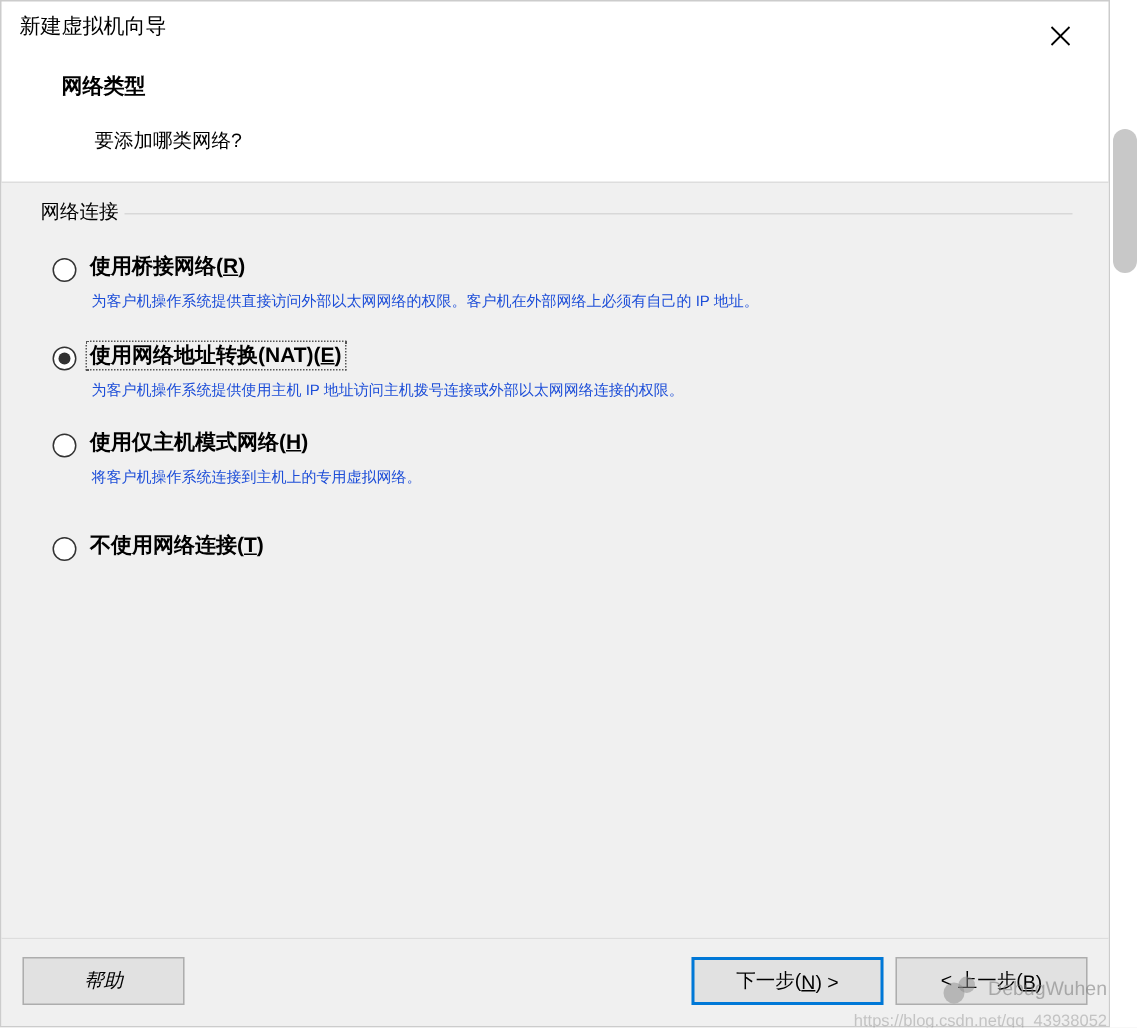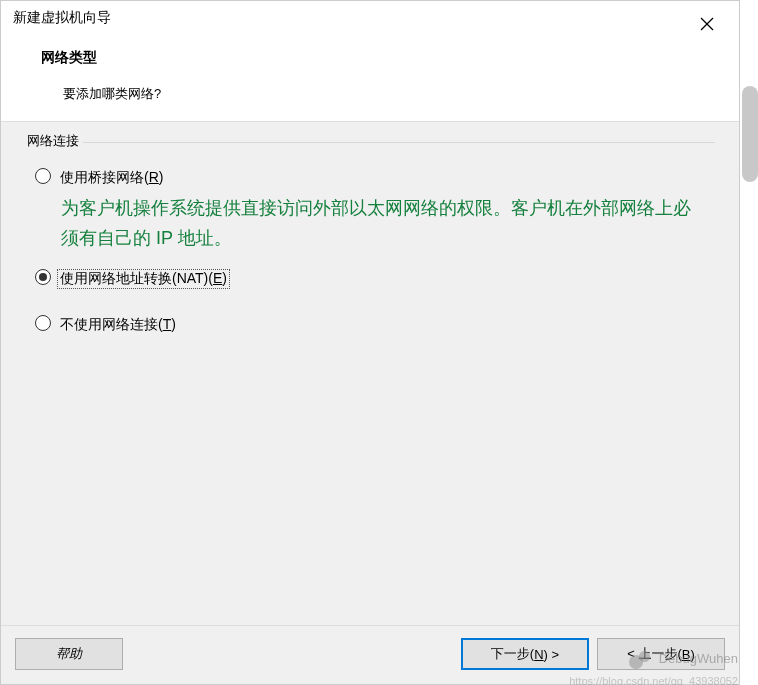--- a/index.html
+++ b/index.html
@@ -77,22 +77,23 @@
       right: 6px;
       height: 1px;
       background: #d8d8d8;
     }
     .radio-option {
       margin: 14px 0 0 6px;
     }
     .radio-option.first { margin-top: 18px; }
     .radio-row {
       display: flex;
-      align-items: flex-start;
+      align-items: flex-end;
       gap: 6px;
+      font-weight: bold;
     }
     .radio-circle {
       width: 16px;
       height: 16px;
       border: 1px solid #333;
       border-radius: 50%;
       background: #fff;
       display: inline-flex;
       align-items: center;
       justify-content: center;
@@ -109,24 +110,24 @@
       font-size: 14px;
       padding: 1px 3px;
     }
     .radio-label.focused {
       border: 1px dotted #555;
       padding: 0 2px;
     }
     .radio-label .ul { text-decoration: underline; }
     .radio-desc {
       margin: 6px 0 16px 26px;
-      font-size: 18px;
+      font-size: 10px;
       line-height: 1.65;
       max-width: 640px;
-      color: #15803d;
+      color: #1d4ed8;
     }
     .footer {
       border-top: 1px solid #ddd;
       background: #f0f0f0;
       padding: 12px 14px 14px 14px;
       display: flex;
       align-items: center;
       gap: 8px;
     }
     .footer .spacer { flex: 1; }
@@ -221,22 +222,30 @@
           <span class="radio-label"><span>使用桥接网络(</span><span class="ul">R</span><span>)</span></span>
         </div>
         <div class="radio-desc">为客户机操作系统提供直接访问外部以太网网络的权限。客户机在外部网络上必须有自己的 IP 地址。</div>
       </div>
 
       <div class="radio-option">
         <div class="radio-row">
           <span class="radio-circle checked"></span>
           <span class="radio-label focused"><span>使用网络地址转换(NAT)(</span><span class="ul">E</span><span>)</span></span>
         </div>
-      </div>
-
+        <div class="radio-desc">为客户机操作系统提供使用主机 IP 地址访问主机拨号连接或外部以太网网络连接的权限。</div>
+      </div>
+
+      <div class="radio-option">
+        <div class="radio-row">
+          <span class="radio-circle"></span>
+          <span class="radio-label"><span>使用仅主机模式网络(</span><span class="ul">H</span><span>)</span></span>
+        </div>
+        <div class="radio-desc">将客户机操作系统连接到主机上的专用虚拟网络。</div>
+      </div>
 
       <div class="radio-option" style="margin-top:26px">
         <div class="radio-row">
           <span class="radio-circle"></span>
           <span class="radio-label"><span>不使用网络连接(</span><span class="ul">T</span><span>)</span></span>
         </div>
       </div>
 
     </div>
   </div>

